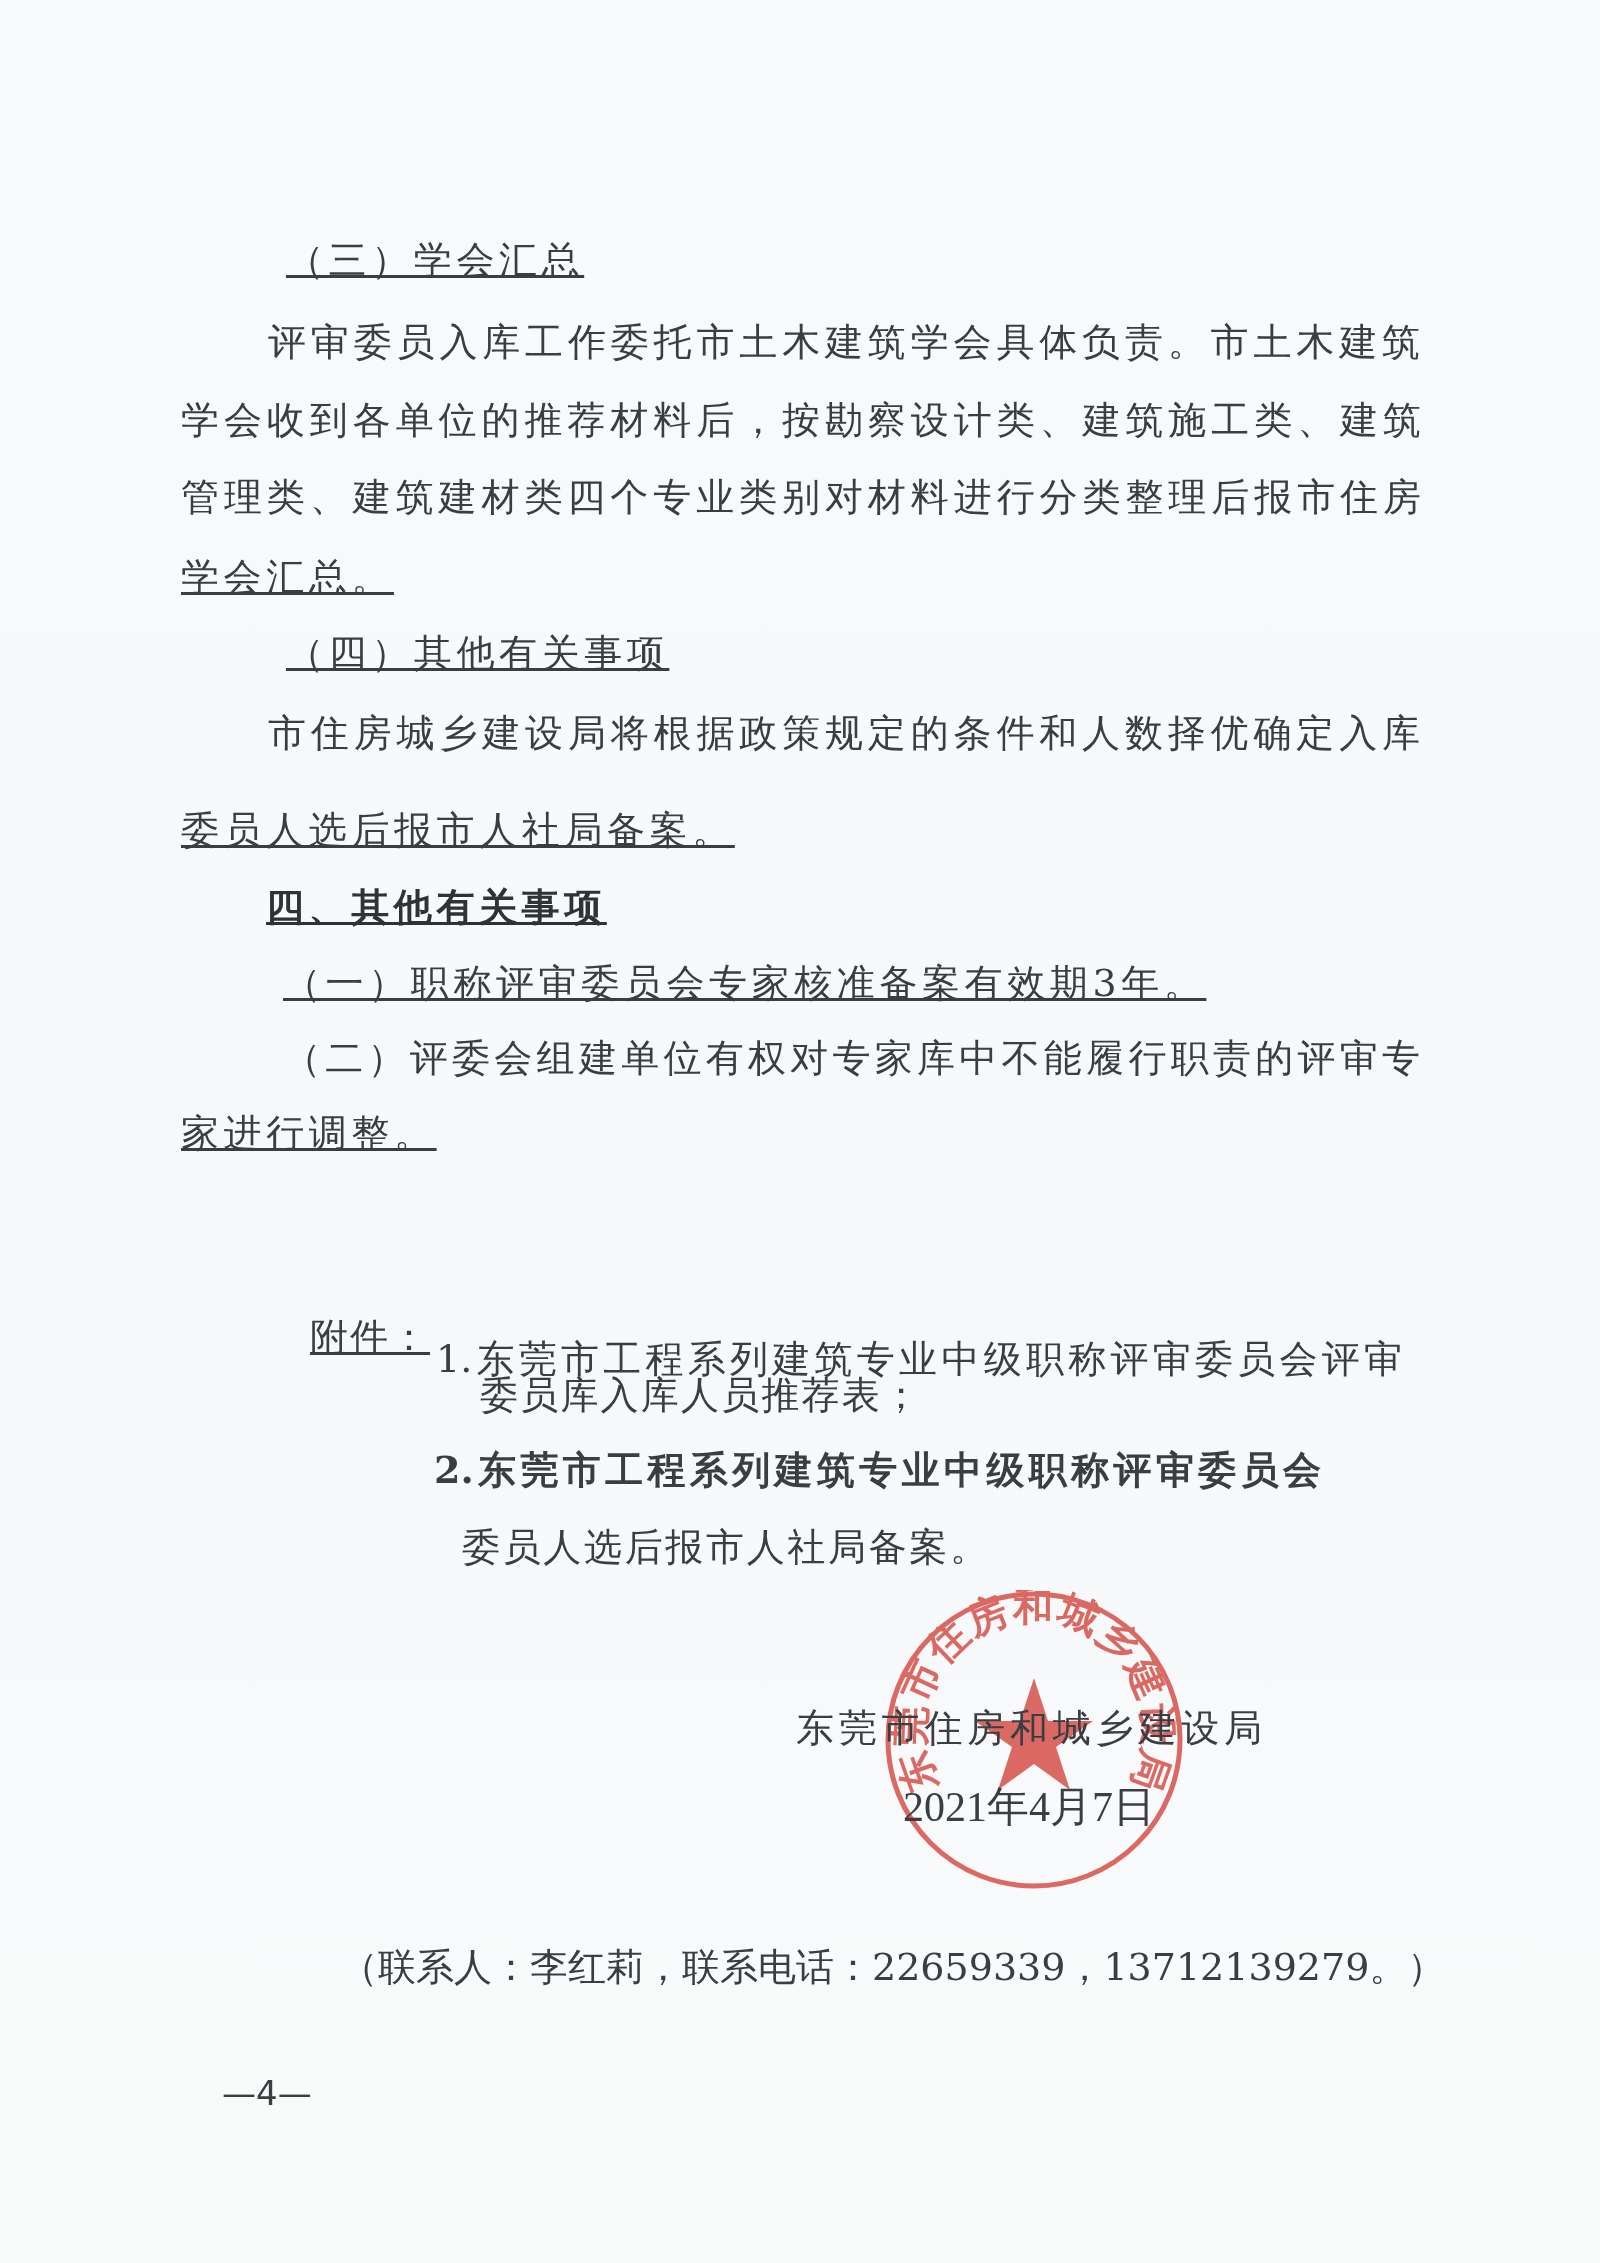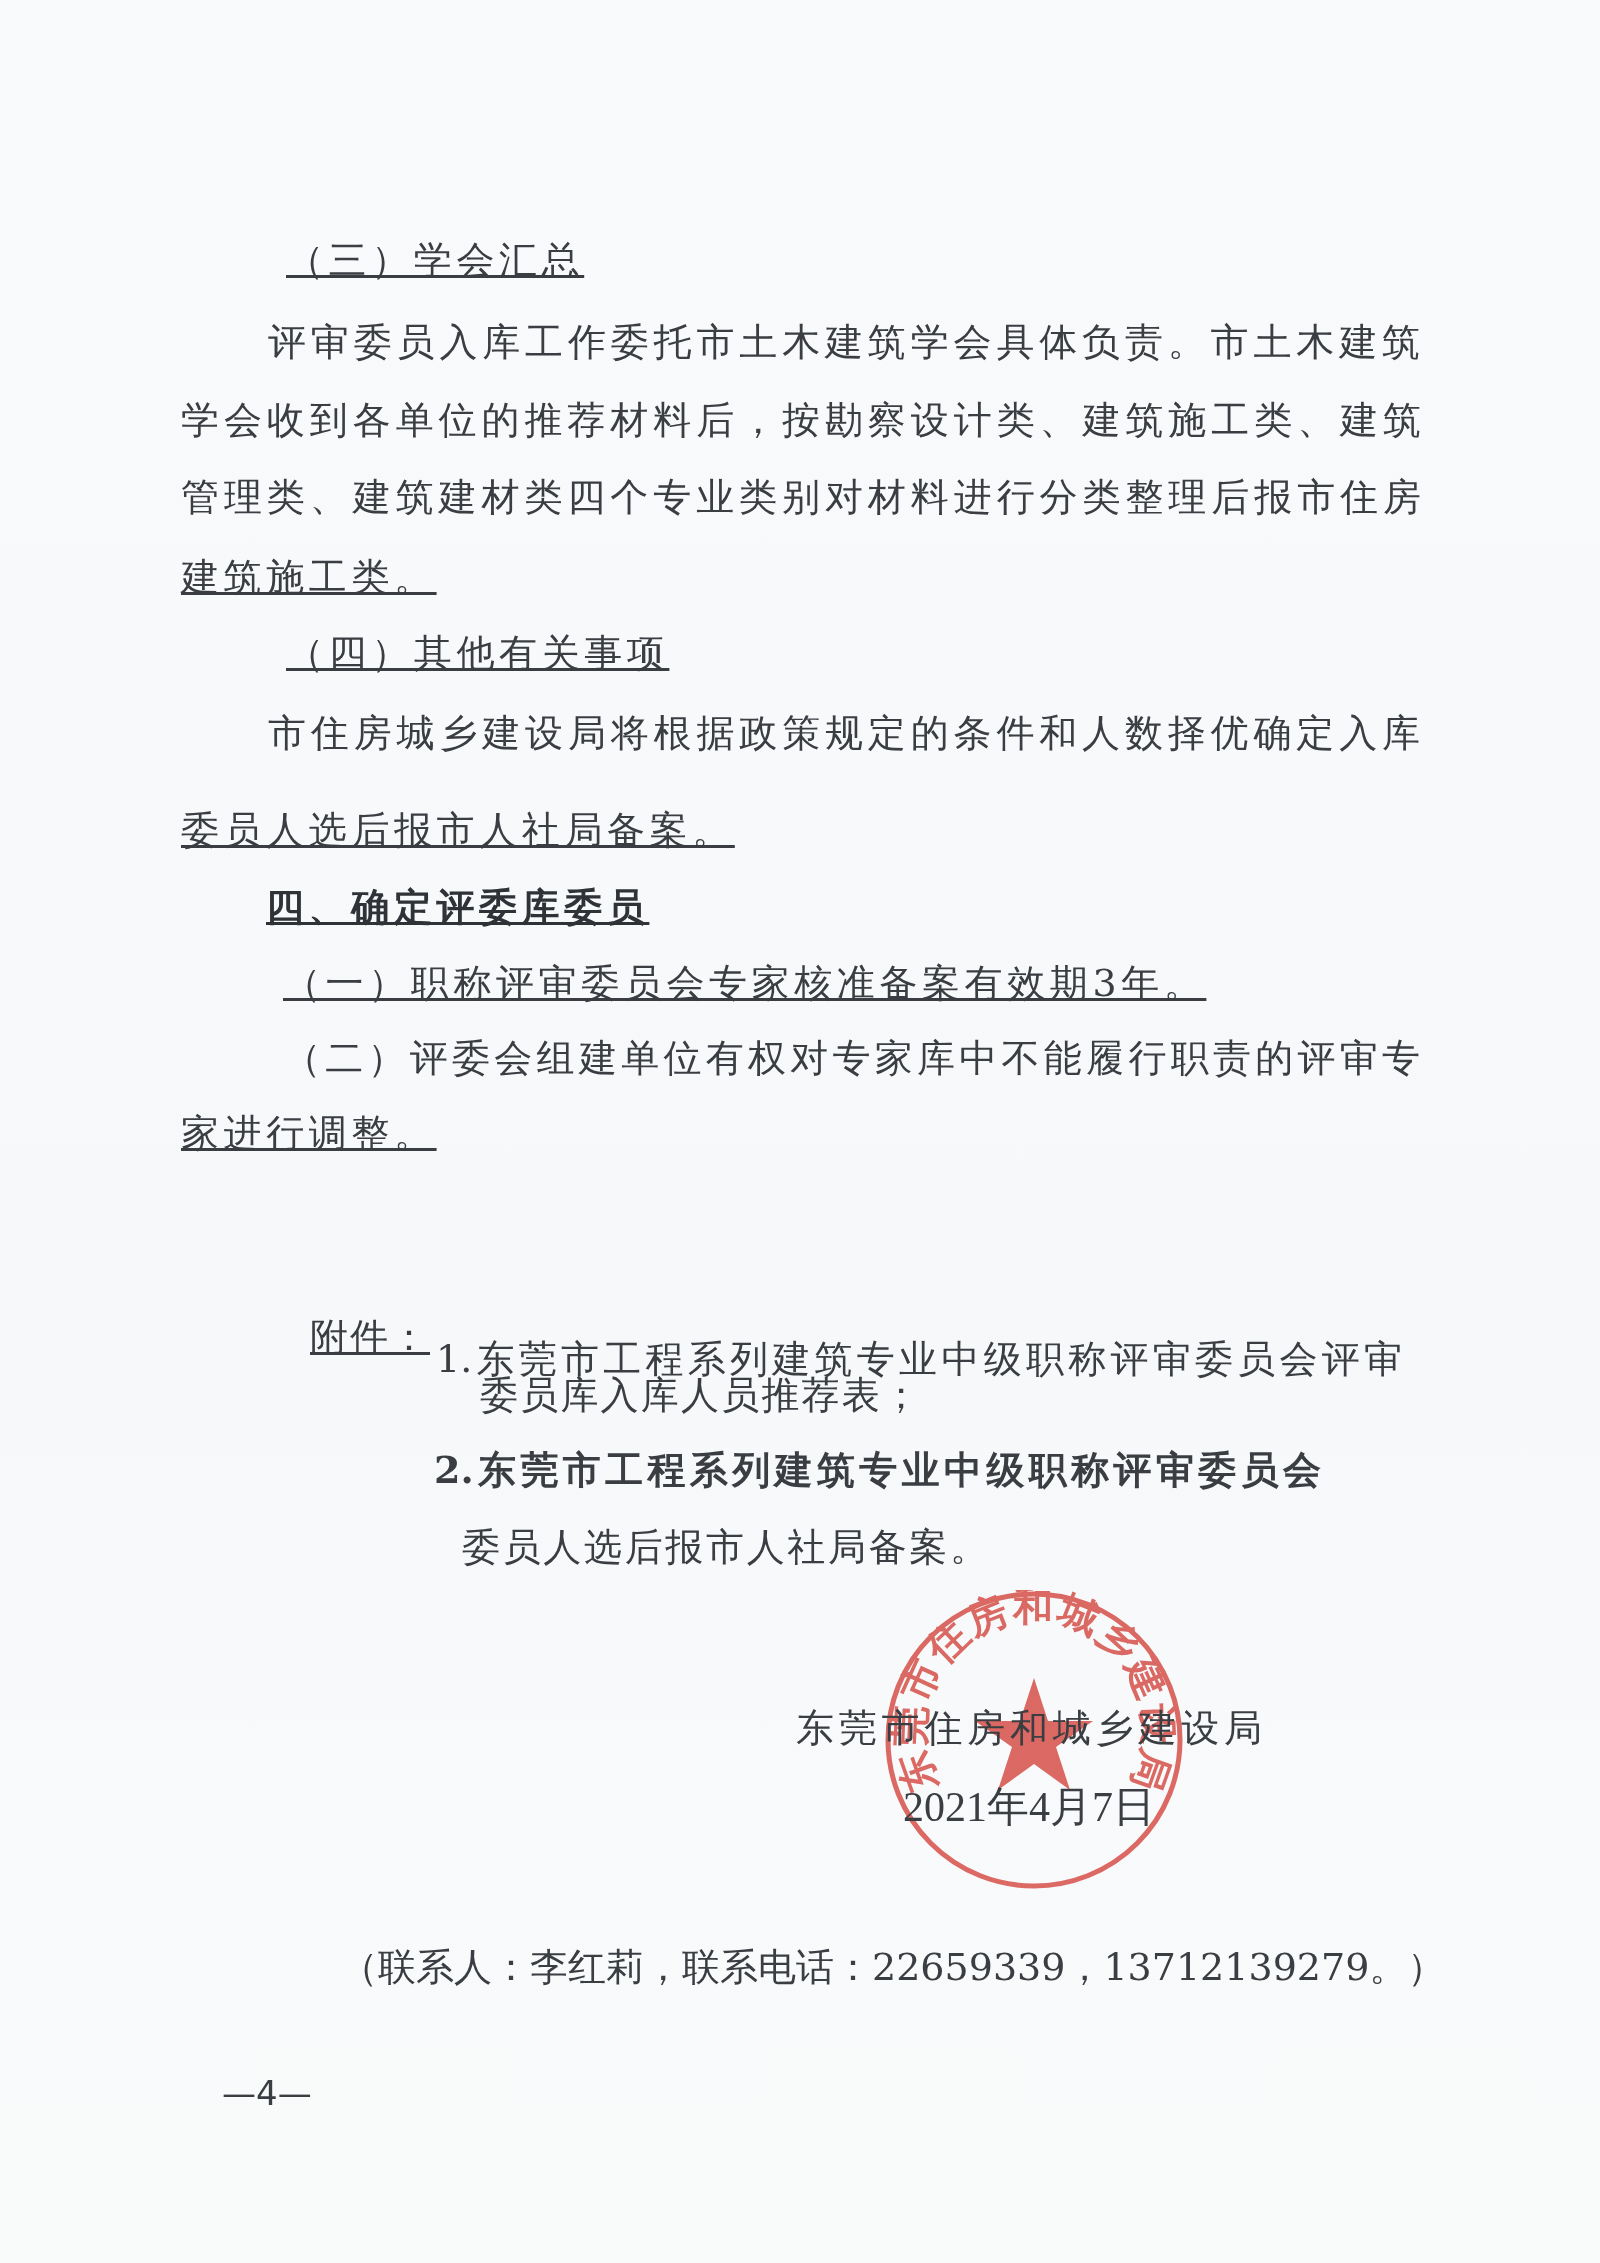--- a/index.html
+++ b/index.html
@@ -35,27 +35,27 @@
 </style>
 </head>
 <body>
 
 <div class="page">
 
   <div class="line left sub-heading" style="left:286px; top:260px;">（三）学会汇总</div>
   <div class="line" style="left:268px; top:342px; width:1152px;">评审委员入库工作委托市土木建筑学会具体负责。市土木建筑</div>
   <div class="line" style="left:181px; top:420px; width:1240px;">学会收到各单位的推荐材料后，按勘察设计类、建筑施工类、建筑</div>
   <div class="line" style="left:181px; top:497px; width:1240px;">管理类、建筑建材类四个专业类别对材料进行分类整理后报市住房</div>
-  <div class="line left" style="left:181px; top:577px;">建筑施工类。</div>
+  <div class="line left" style="left:181px; top:577px;">学会汇总。</div>
 
   <div class="line left sub-heading" style="left:286px; top:653px;">（四）其他有关事项</div>
   <div class="line" style="left:268px; top:733px; width:1152px;">市住房城乡建设局将根据政策规定的条件和人数择优确定入库</div>
   <div class="line left" style="left:181px; top:830px;">委员人选后报市人社局备案。</div>
 
-  <div class="line left heading-bold" style="left:266px; top:907px;">四、确定评委库委员</div>
+  <div class="line left heading-bold" style="left:266px; top:907px;">四、其他有关事项</div>
   <div class="line left" style="left:283px; top:983px;">（一）职称评审委员会专家核准备案有效期3年。</div>
   <div class="line" style="left:283px; top:1058px; width:1137px;">（二）评委会组建单位有权对专家库中不能履行职责的评审专</div>
   <div class="line left" style="left:181px; top:1133px;">家进行调整。</div>
 
   <div class="line left" style="left:310px; top:1317px; letter-spacing:2px;margin-top:20px;">附件：</div>
   <div class="line" style="left:436px; top:1317px; width:966px;margin-top:42px;">1.东莞市工程系列建筑专业中级职称评审委员会评审</div>
   <div class="line" style="left:480px; top:1395px; width:440px;">委员库入库人员推荐表；</div>
   <div class="line" style="left:434px; top:1470px; width:887px;font-weight:bold;">2.东莞市工程系列建筑专业中级职称评审委员会</div>
   <div class="line" style="left:462px; top:1547px; width:526px;">委员人选后报市人社局备案。</div>
 

